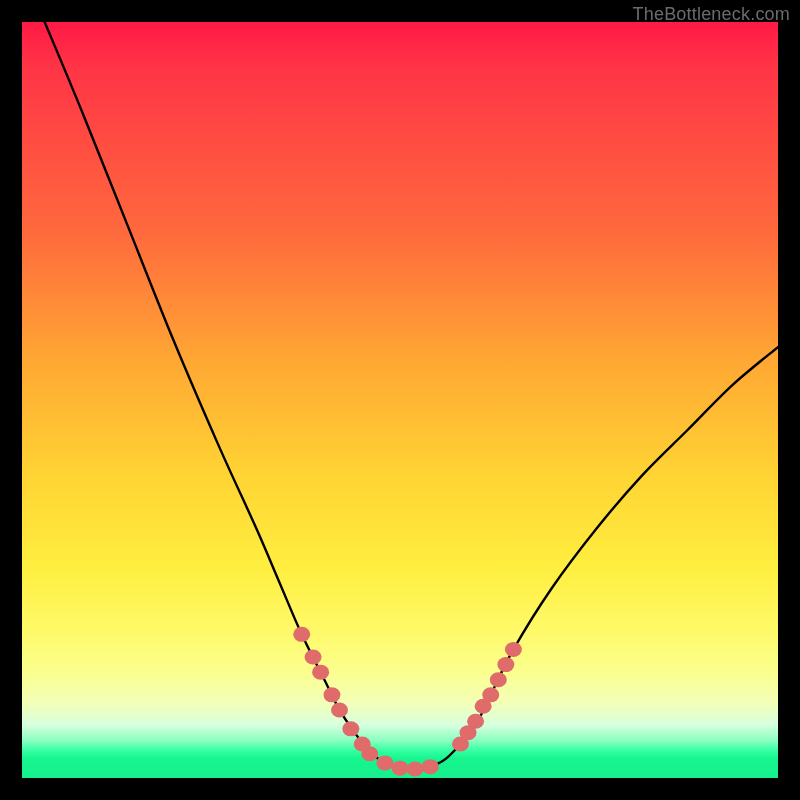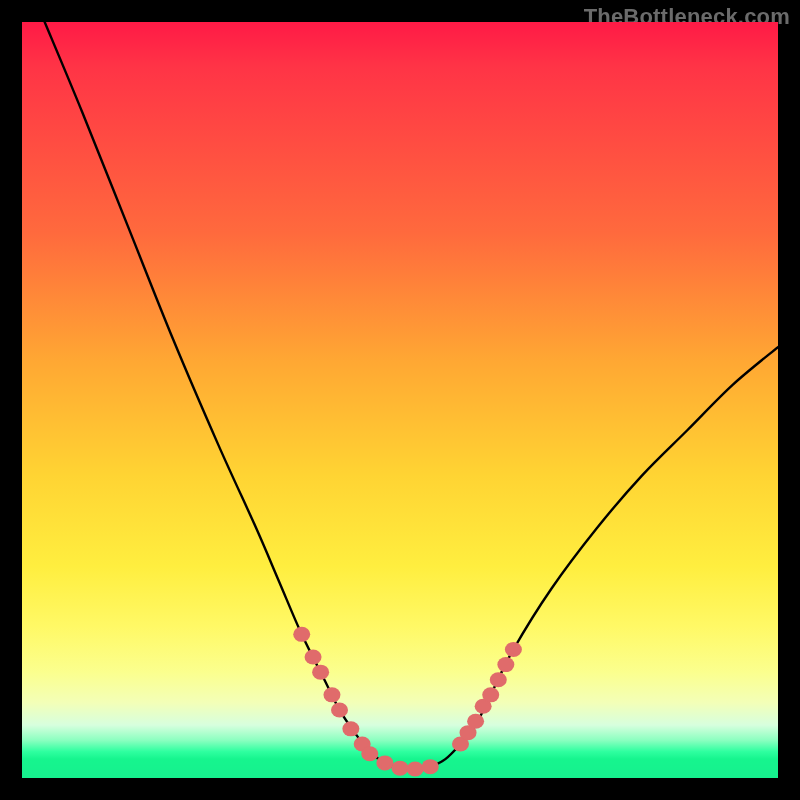--- a/index.html
+++ b/index.html
@@ -41,22 +41,22 @@
       #8bffc0 95%,
       #2fffa0 96.5%,
       #16f58e 97.5%,
       #16f08e 100%
     );
   }
   .watermark {
     position: absolute;
     top: 4px;
     right: 10px;
-    font-size: 22px;
-    font-weight: 700;
+    font-size: 18px;
+    font-weight: 400;
     color: #6b6b6b;
     letter-spacing: 0.2px;
   }
   svg.curve {
     position: absolute;
     left: 0;
     top: 0;
     width: 756px;
     height: 756px;
   }

